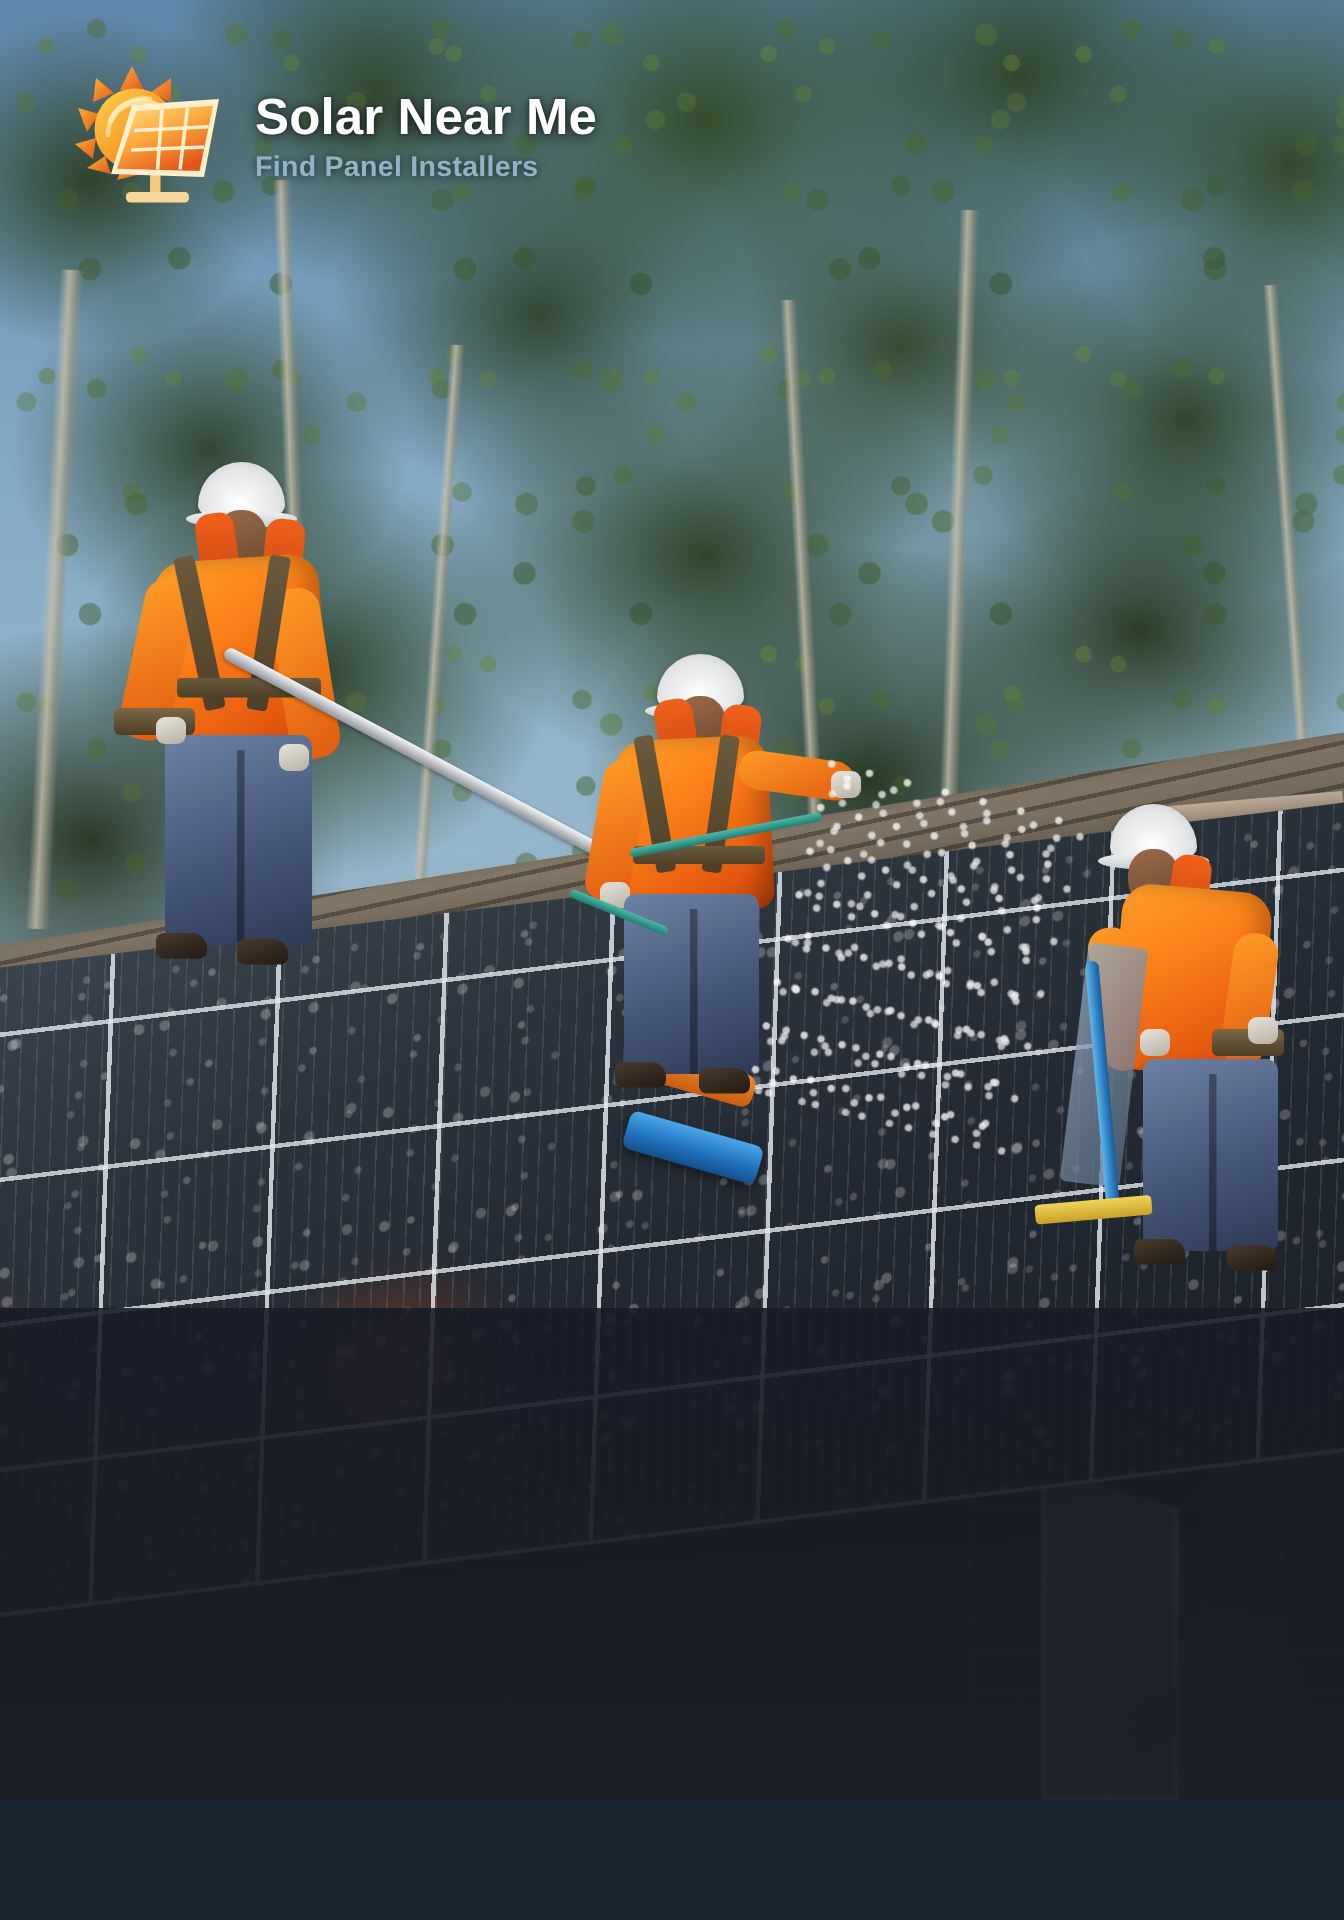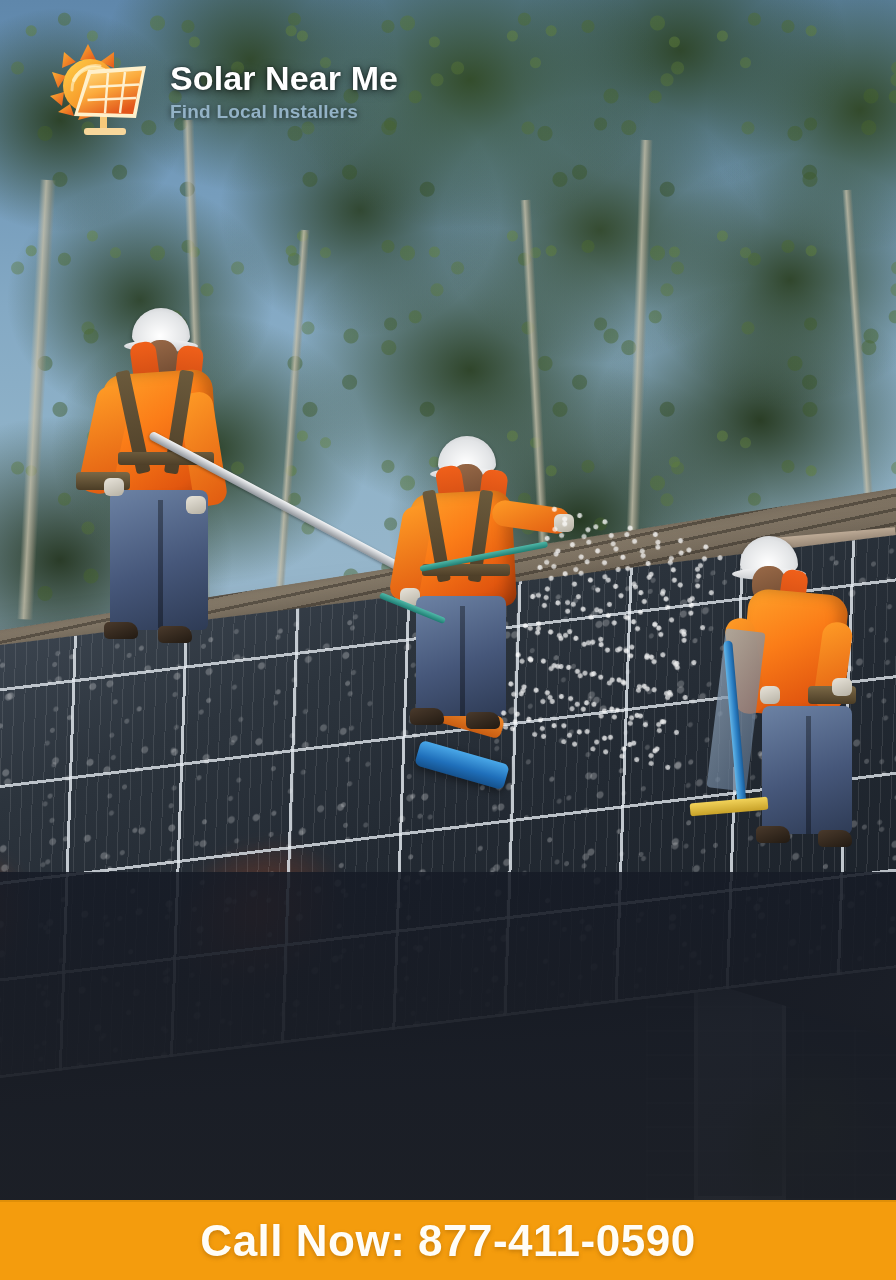--- a/index.html
+++ b/index.html
@@ -489,23 +489,20 @@
             <line x1="64" y1="31" x2="61" y2="71"></line>
             <line x1="81" y1="30" x2="76" y2="71"></line>
             <line x1="45.5" y1="45" x2="95" y2="42.5"></line>
             <line x1="43.5" y1="58" x2="92" y2="56"></line>
           </g>
         </g>
       </svg>
     </div>
     <div class="logo-text">
       <span class="logo-title">Solar Near Me</span>
-      <span class="logo-sub">Find Local Installers</span>
+      <span class="logo-sub">Find Panel Installers</span>
     </div>
   </div>
 
   <div class="overlay"></div>
 
-  <div class="cta">
-    <span class="cta-text">Call Now: 877-411-0590</span>
-  </div>
 
 </div>
 
 </body></html>

